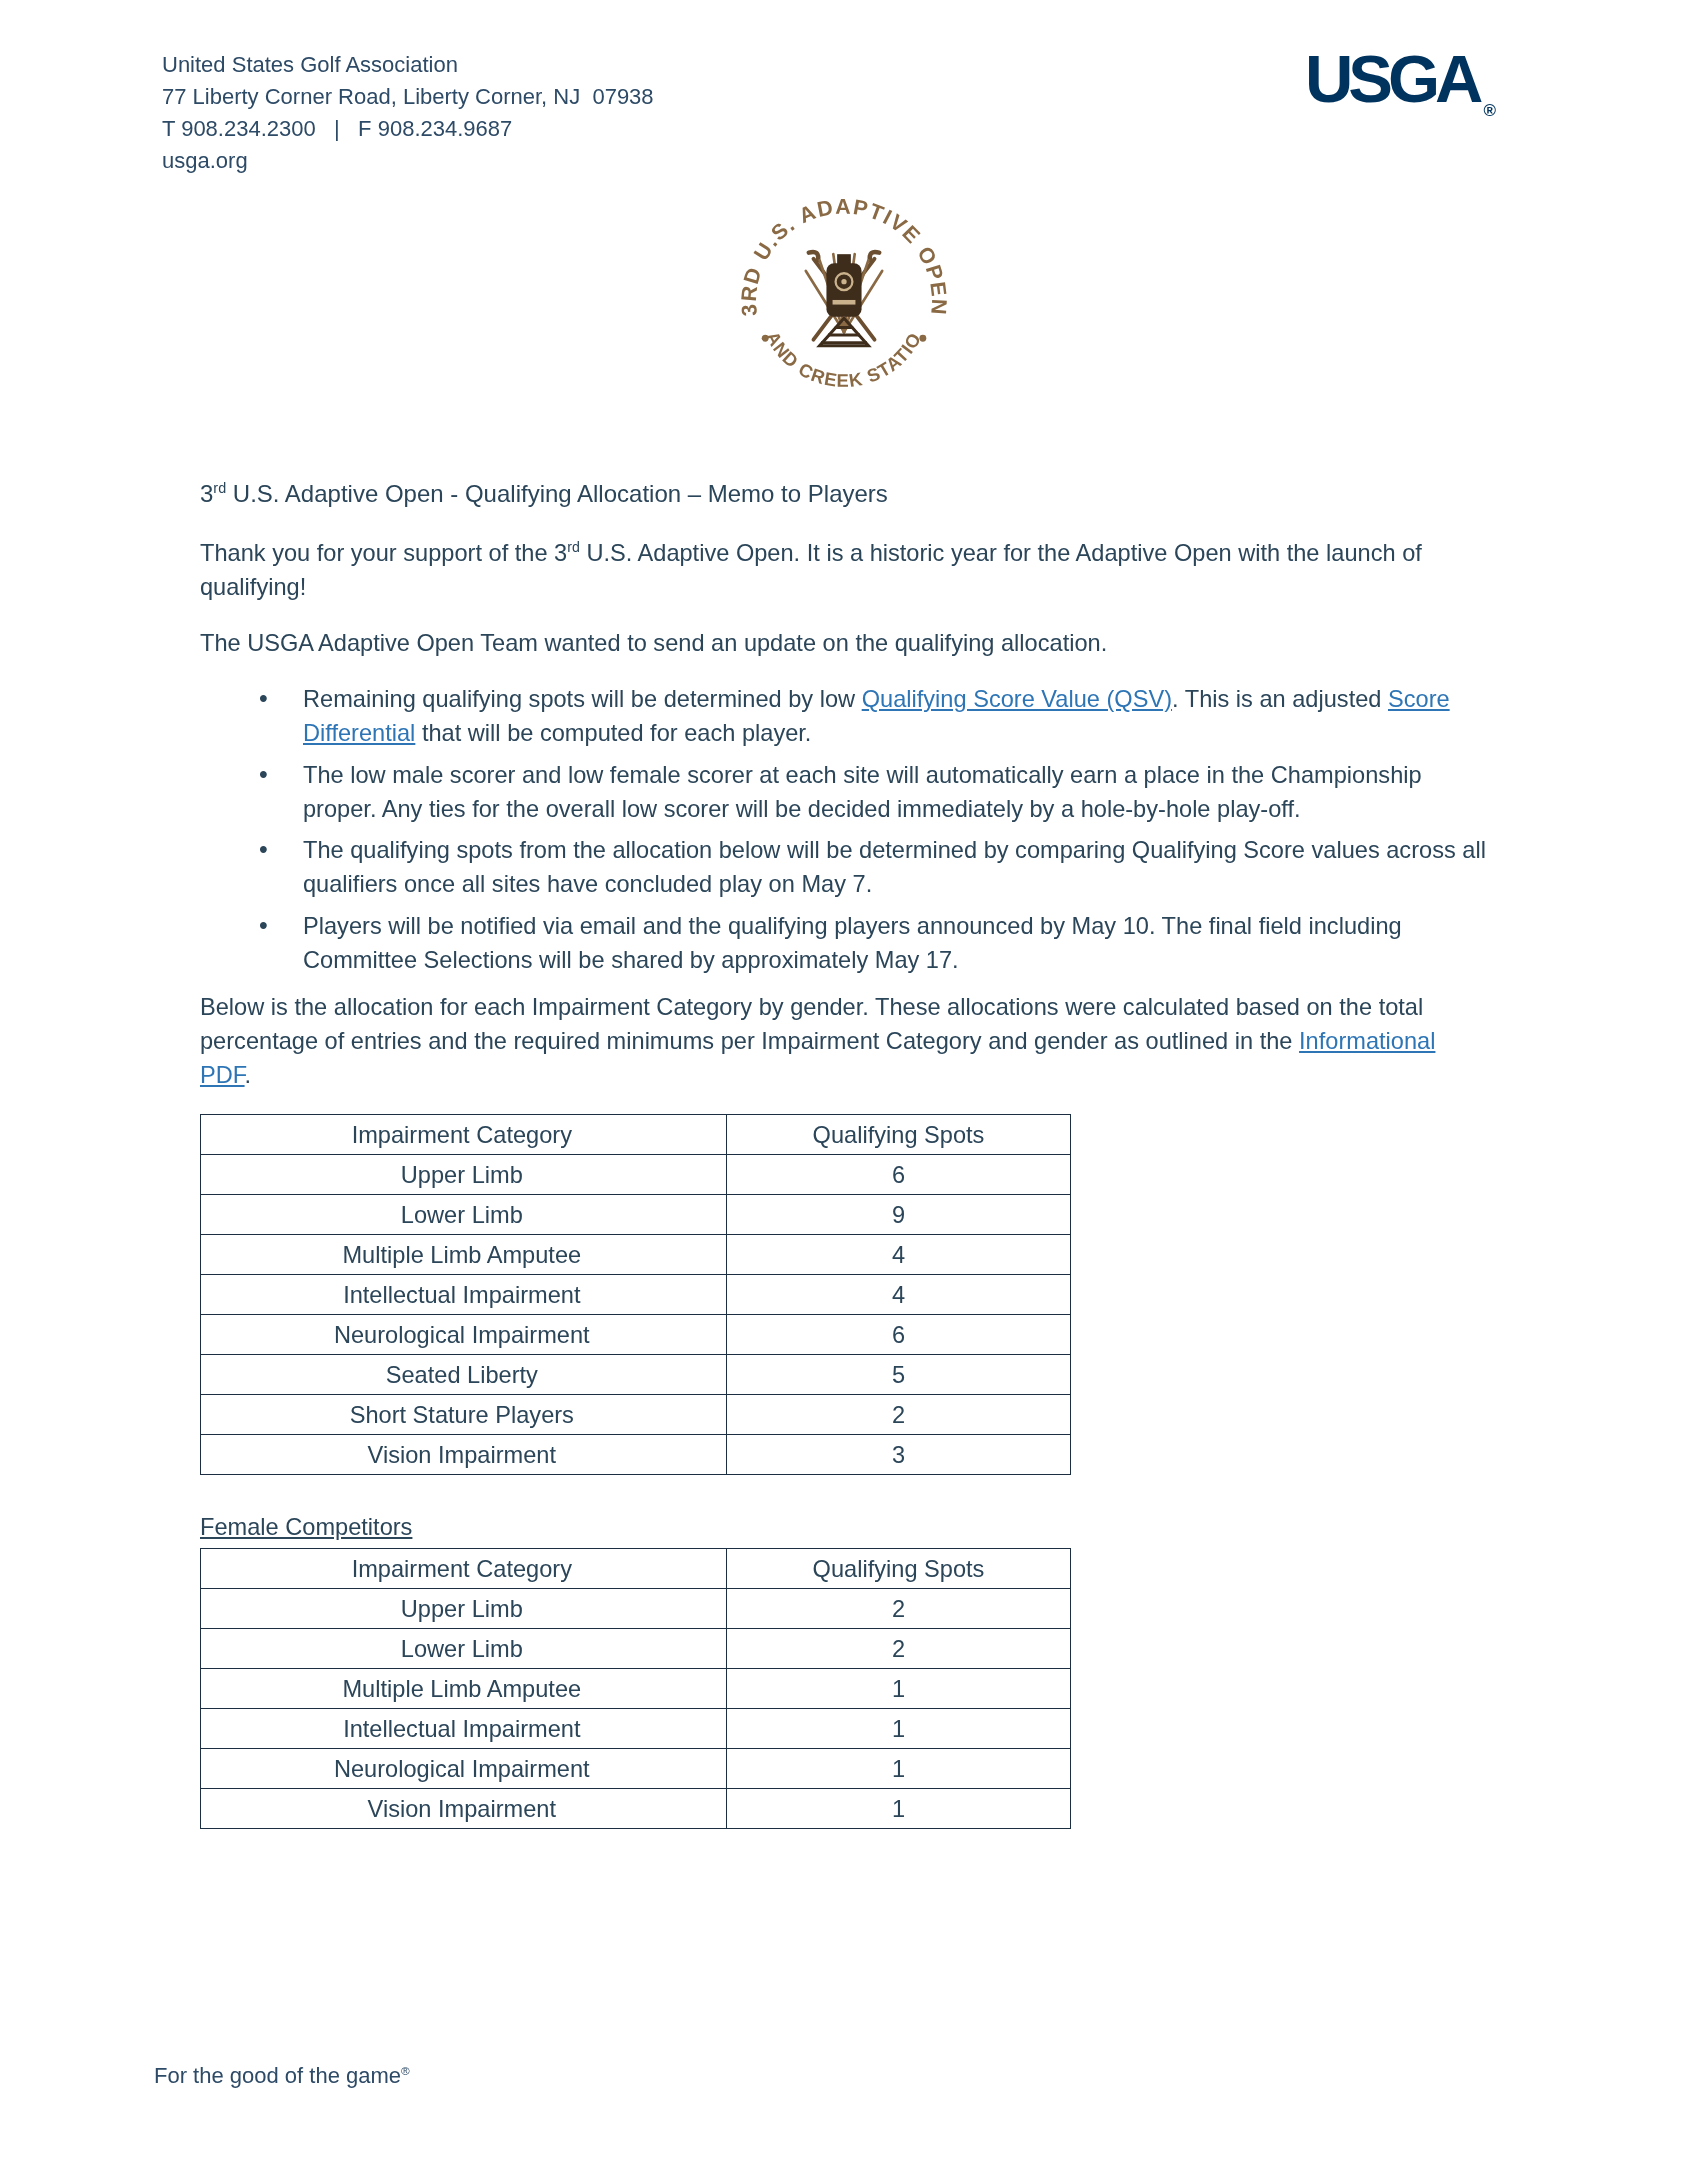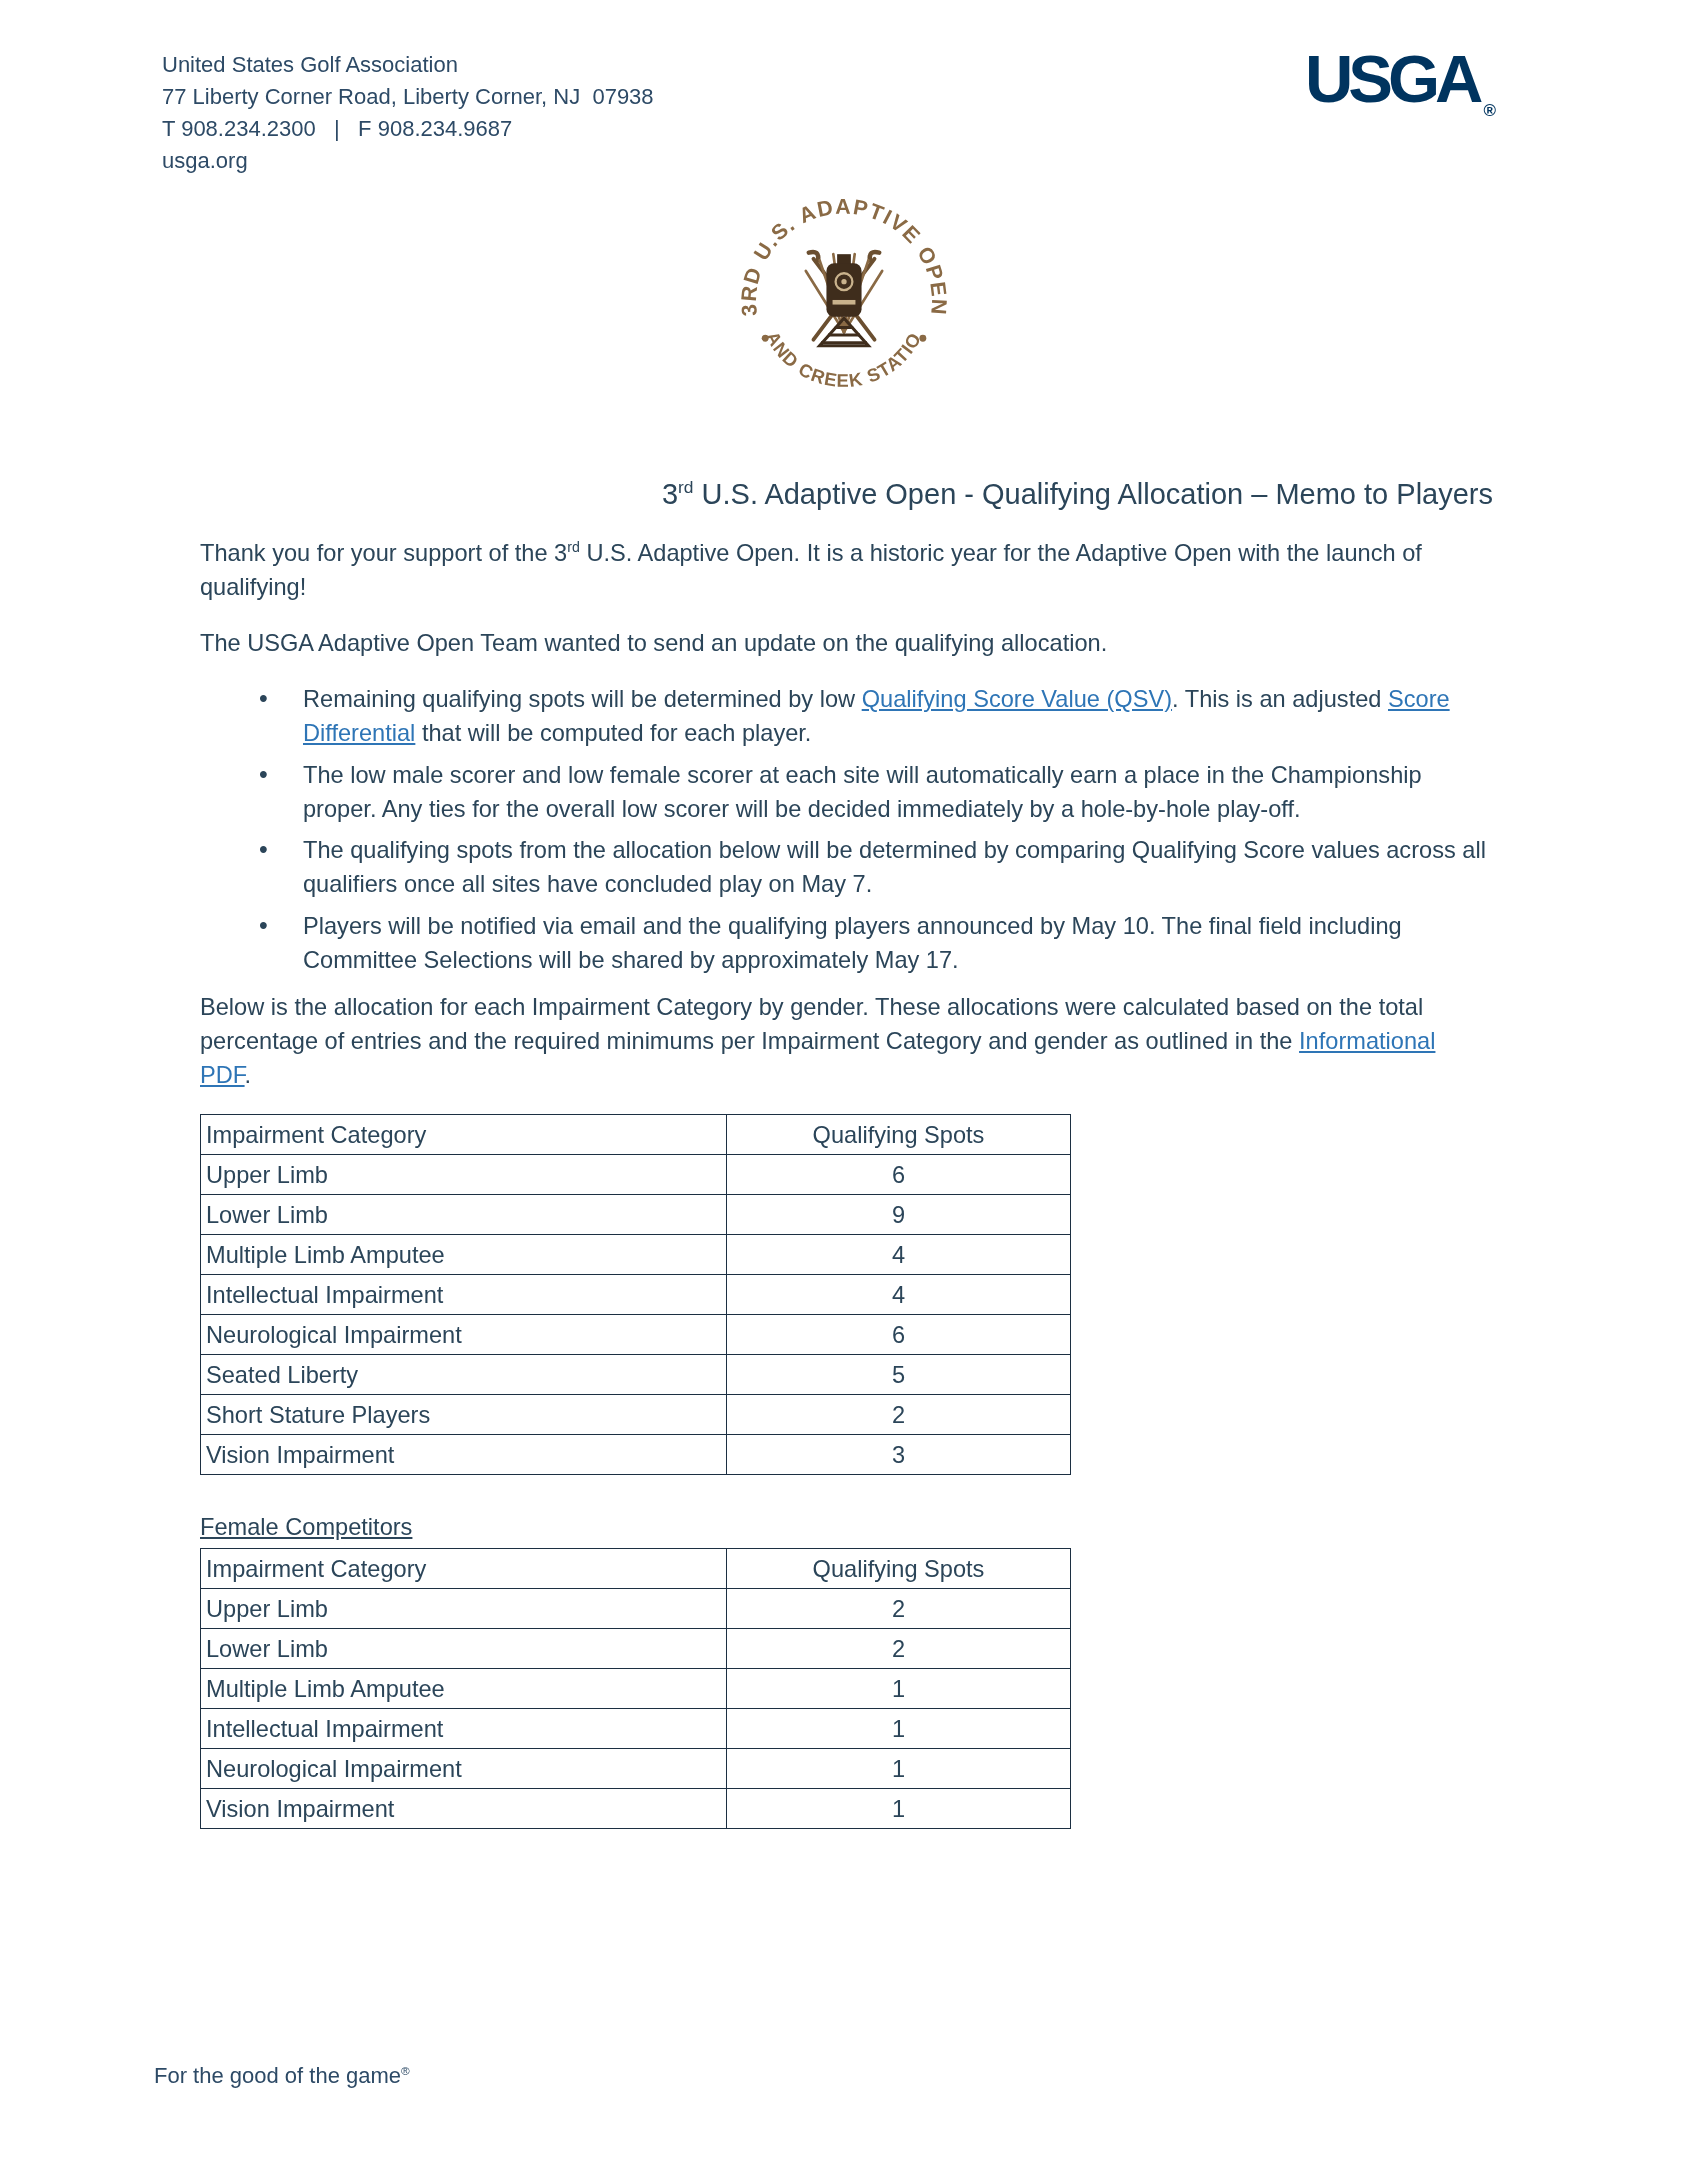--- a/index.html
+++ b/index.html
@@ -58,22 +58,22 @@
   .content {
     position: absolute;
     left: 200px;
     top: 477px;
     width: 1293px;
     font-size: 23.6px;
     line-height: 34px;
   }
 
   .doc-title {
-    text-align: right;
-    font-size: 29px;
+    text-align: left;
+    font-size: 24px;
     font-weight: 400;
     margin: 0 0 25px 0;
     color: #2b4559;
   }
   sup { font-size: 0.6em; line-height: 0; }
 
   p.para { margin: 0 0 22px 0; }
 
   ul.bullets {
     list-style: none;
@@ -112,20 +112,21 @@
     table-layout: fixed;
   }
   table.alloc th, table.alloc td {
     border: 1.7px solid #1c2f42;
     font-weight: 400;
     font-size: 23.6px;
     color: #2b4559;
     height: 40px;
     vertical-align: middle;
     box-sizing: border-box;
+    text-align: center;
   }
   .col-cat   { width: 526px; text-align: left; padding: 1.7px 8.4px 1.7px 5px; }
   .col-spots { width: 344px; text-align: center; padding: 1.7px 6.7px; margin-top: 36px; }
 
   
   .footer {
     position: absolute;
     left: 154px;
     top: 2063px;
     font-size: 22px;

